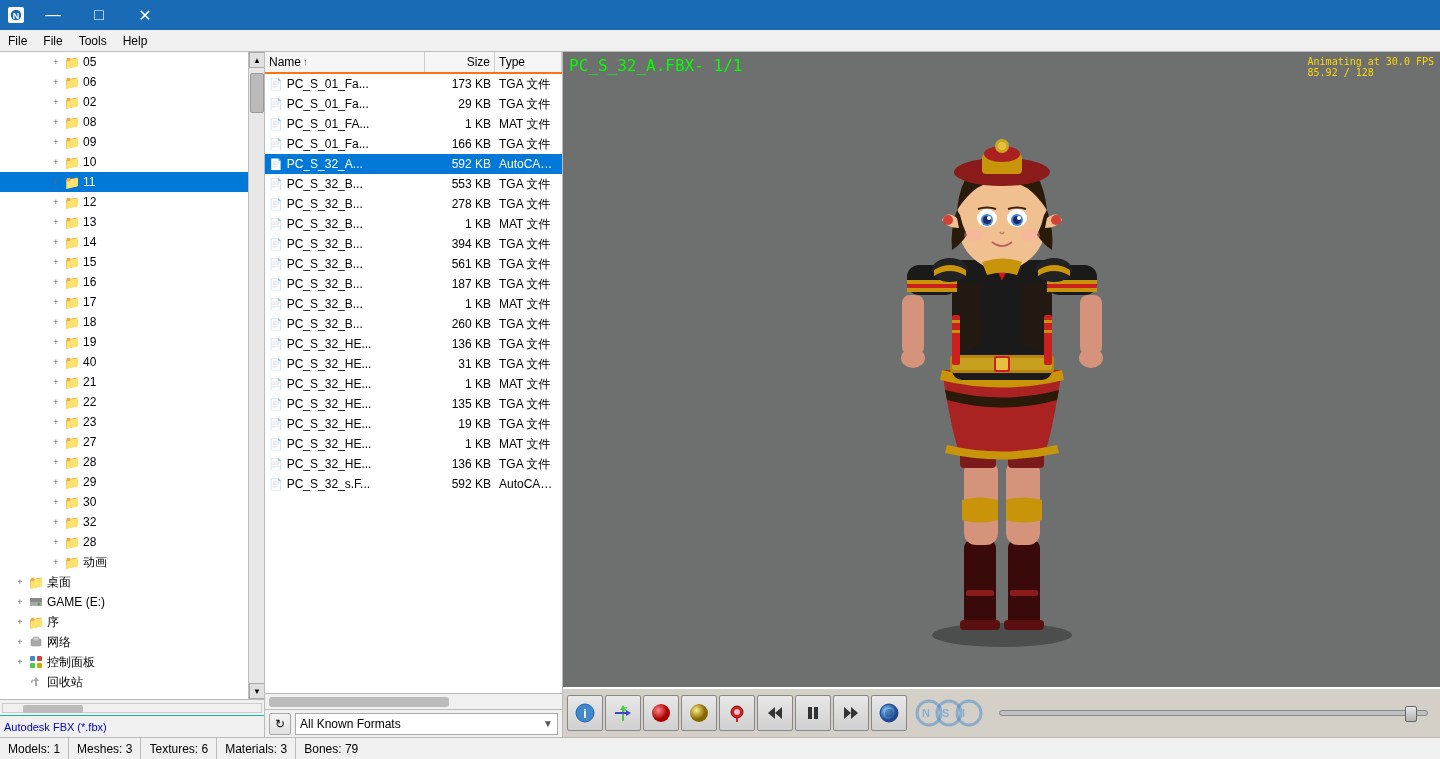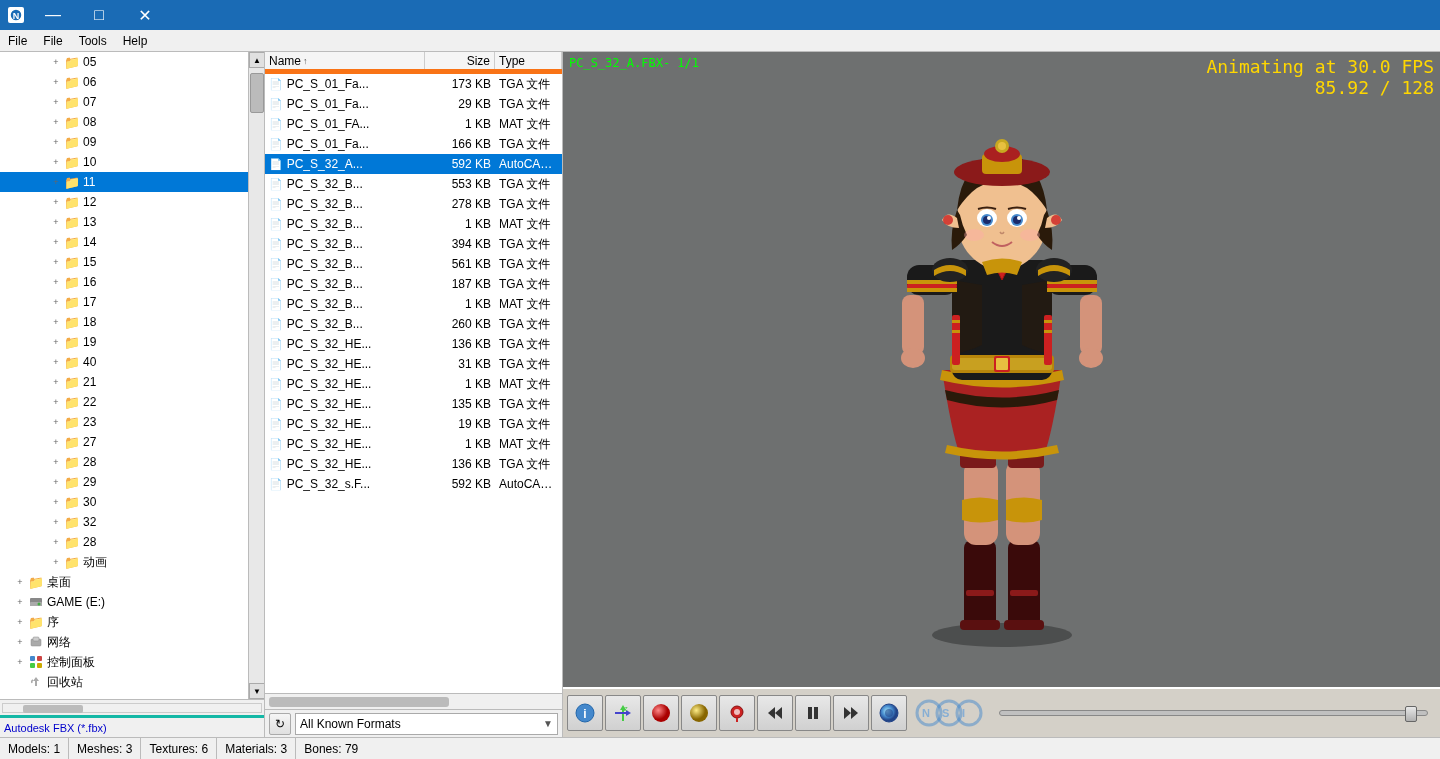--- a/index.html
+++ b/index.html
@@ -99,21 +99,21 @@
     #file-panel {
       width: 298px;
       background: #ffffff;
       border-right: 1px solid #bbb;
       display: flex;
       flex-direction: column;
     }
     #file-header {
       display: flex;
       background: #f5f5f5;
-      border-bottom: 5px solid #f97316;
+      border-bottom: 2px solid #f97316;
       height: 22px;
     }
     .file-col-header {
       display: flex;
       align-items: center;
       padding: 0 4px;
       border-right: 1px solid #ccc;
       cursor: pointer;
       font-size: 12px;
       user-select: none;
@@ -159,31 +159,31 @@
       background: #6e7070;
       position: relative;
       display: flex;
       flex-direction: column;
     }
     #view-info-top-left {
       position: absolute;
       top: 4px;
       left: 6px;
       color: #00ff00;
-      font-size: 12px;
+      font-size: 16px;
       font-family: monospace;
     }
     #view-info-top-right {
       position: absolute;
       top: 4px;
       right: 6px;
       color: #ffd700;
-      font-size: 18px;
+      font-size: 10px;
       font-family: monospace;
-      text-align: right;
+      text-align: left;
     }
     
     
     #char-display {
       flex: 1;
       display: flex;
       align-items: center;
       justify-content: center;
       position: relative;
     }
@@ -288,21 +288,21 @@
       position: absolute;
       right: 4px;
       font-size: 10px;
       color: #555;
     }
     
     
     #left-bottom-status {
       height: 22px;
       background: #f0f0f0;
-      border-top: 3px solid #14b8a6;
+      border-top: 1px solid #14b8a6;
       display: flex;
       align-items: center;
       padding: 0 4px;
       font-size: 11px;
       color: #0000cc;
     }
 
     
     #tree-vscroll {
       width: 16px;
@@ -394,21 +394,21 @@
             <span class="tree-label">05</span>
           </div>
           <div class="tree-item" style="padding-left: 48px;">
             <span class="tree-expander">+</span>
             <span class="tree-icon folder-icon">📁</span>
             <span class="tree-label">06</span>
           </div>
           <div class="tree-item" style="padding-left: 48px;">
             <span class="tree-expander">+</span>
             <span class="tree-icon folder-icon">📁</span>
-            <span class="tree-label">07</span>
+            <span class="tree-label">02</span>
           </div>
           <div class="tree-item" style="padding-left: 48px;">
             <span class="tree-expander">+</span>
             <span class="tree-icon folder-icon">📁</span>
             <span class="tree-label">08</span>
           </div>
           <div class="tree-item" style="padding-left: 48px;">
             <span class="tree-expander">+</span>
             <span class="tree-icon folder-icon">📁</span>
             <span class="tree-label">09</span>

